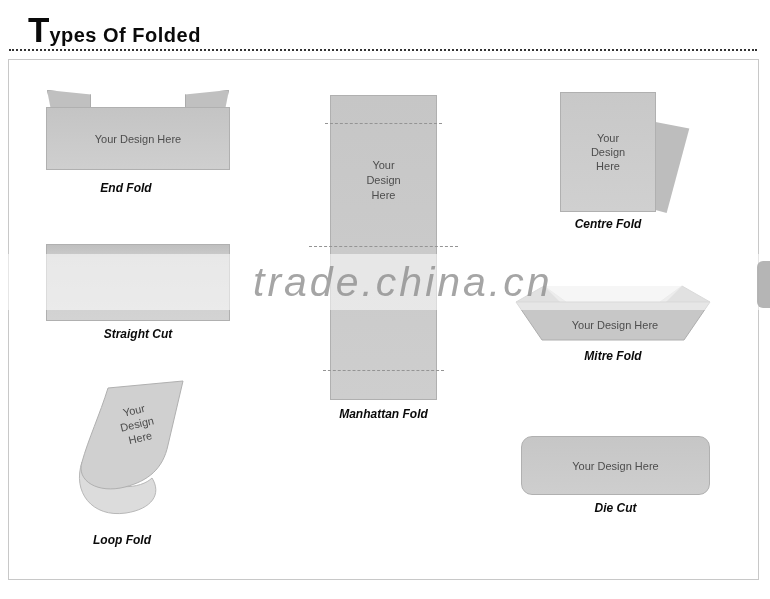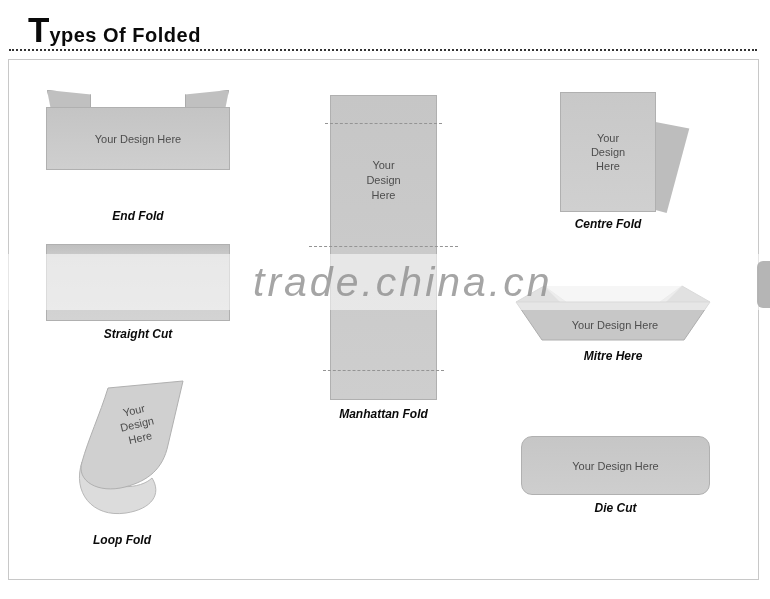--- a/index.html
+++ b/index.html
@@ -25,21 +25,21 @@
   .canvas{position:absolute;left:8px;top:59px;width:751px;height:521px;border:1px solid #c8c8c8;background:#ffffff;}
   .rect{position:absolute;background:var(--shape-fill,#c9c9c9);border:1px solid var(--shape-border,#b0b0b0);display:flex;align-items:center;justify-content:center;}
   .design{font-size:11px;color:var(--design-text-color,#4d4d4d);text-align:center;line-height:14px;}
   .fig-label{position:absolute;font-style:italic;font-weight:bold;font-size:12px;text-align:center;color:var(--label-color,#0a0a0a);}
 
   
   .end-rect{left:46px;top:107px;width:184px;height:63px;background:linear-gradient(180deg,#c4c4c4,#cfcfcf);}
   .flap{position:absolute;background:var(--flap-fill,#c0c0c0);border:1px solid #ababab;}
   .flap-l{left:47px;top:90px;width:44px;height:20px;clip-path:polygon(0 0,100% 22%,100% 100%,9% 100%);}
   .flap-r{left:185px;top:90px;width:44px;height:20px;clip-path:polygon(0 22%,100% 0,91% 100%,0 100%);}
-  .end-label{left:46px;top:181px;width:184px;margin-top:28px;}
+  .end-label{left:34px;top:181px;width:184px;}
 
   
   .straight-rect{left:46px;top:244px;width:184px;height:77px;background:linear-gradient(180deg,#bfbfbf 0%,#cdcdcd 18%,#d3d3d3 100%);}
   .straight-label{left:46px;top:327px;width:184px;}
 
   
   .loop-svg{position:absolute;left:62px;top:372px;}
   .svg-face{fill:#d0d0d0;stroke:#b0b0b0;stroke-width:1;}
   .svg-curl{fill:#dcdcdc;stroke:#b8b8b8;stroke-width:1;}
   .loop-text{position:absolute;left:110px;top:403px;width:54px;transform:rotate(-13deg);}
@@ -123,21 +123,21 @@
   </div>
   <div class="fig-label centre-label">Centre Fold</div>
 
   <svg class="mitre-svg" width="198" height="60" viewBox="0 0 198 60">
     <path class="mitre-fold-tri" d="M2,19 L30,3 L52,19 Z"></path>
     <path class="mitre-fold-tri" d="M196,19 L168,3 L146,19 Z"></path>
     <path class="mitre-top" d="M30,3 L168,3 L152,19 L46,19 Z"></path>
     <path class="mitre-main" d="M2,19 L196,19 L170,57 L28,57 Z"></path>
   </svg>
   <div class="design mitre-text">Your Design Here</div>
-  <div class="fig-label mitre-label">Mitre Here</div>
+  <div class="fig-label mitre-label">Mitre Fold</div>
 
   <div class="rect die-rect">
     <span class="design">Your Design Here</span>
   </div>
   <div class="fig-label die-label">Die Cut</div>
 
   <div class="wm-band"></div>
   <div class="wm-text">trade.china.cn</div>
   <div class="wm-blob"></div>
 

